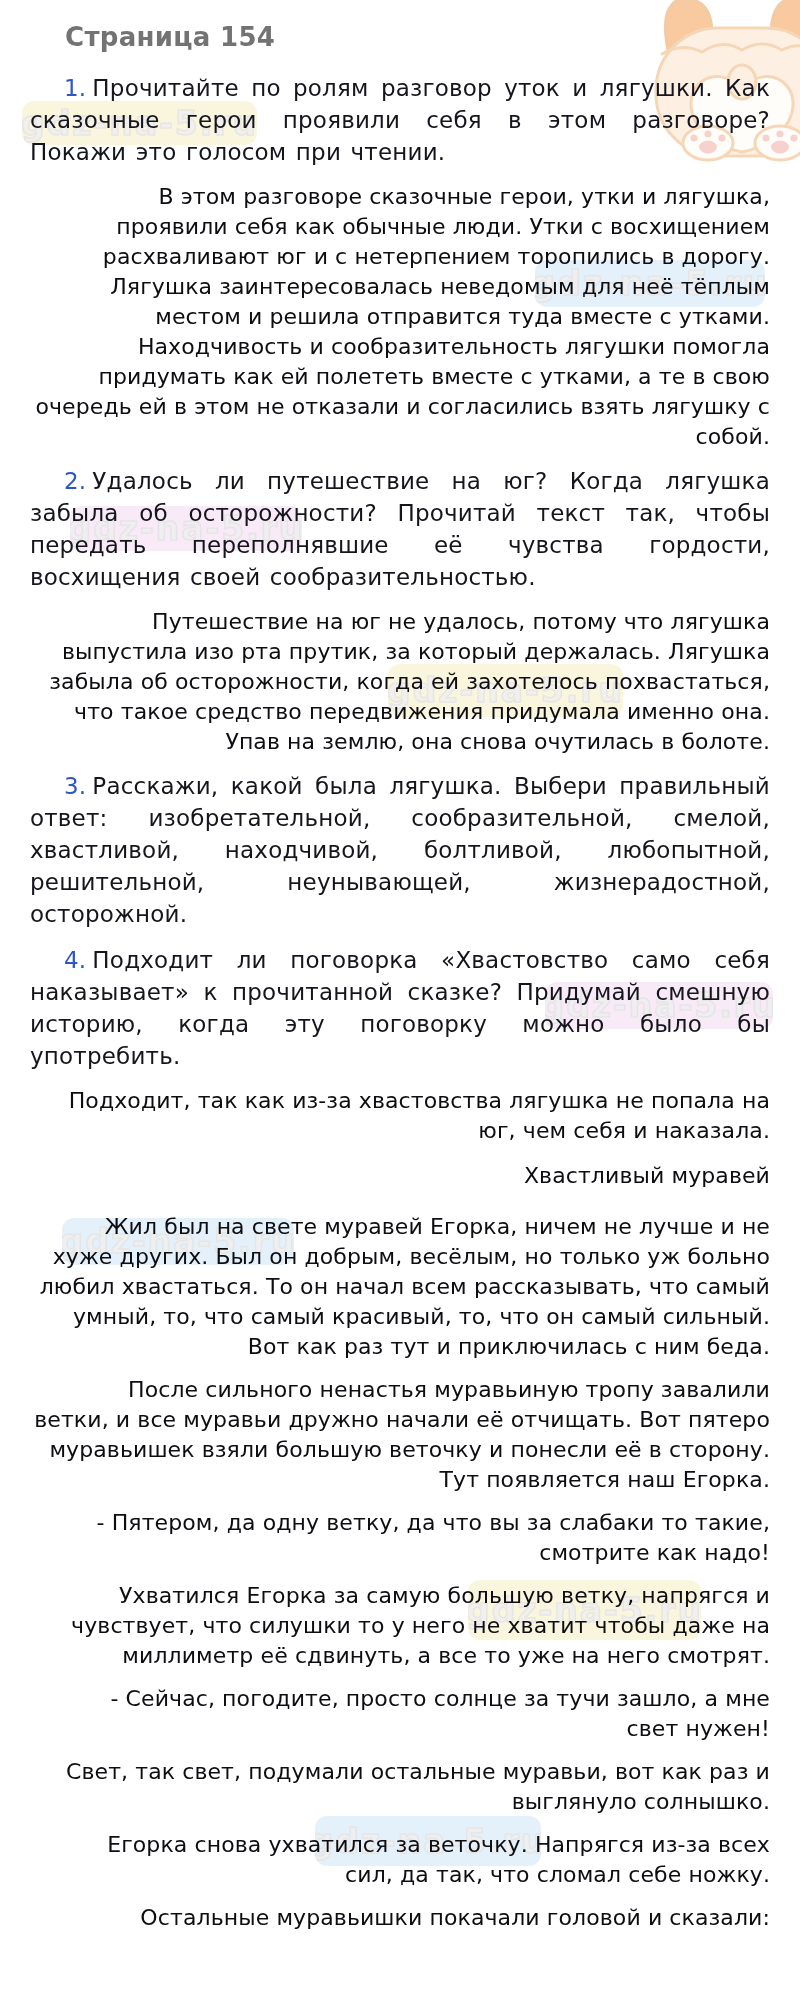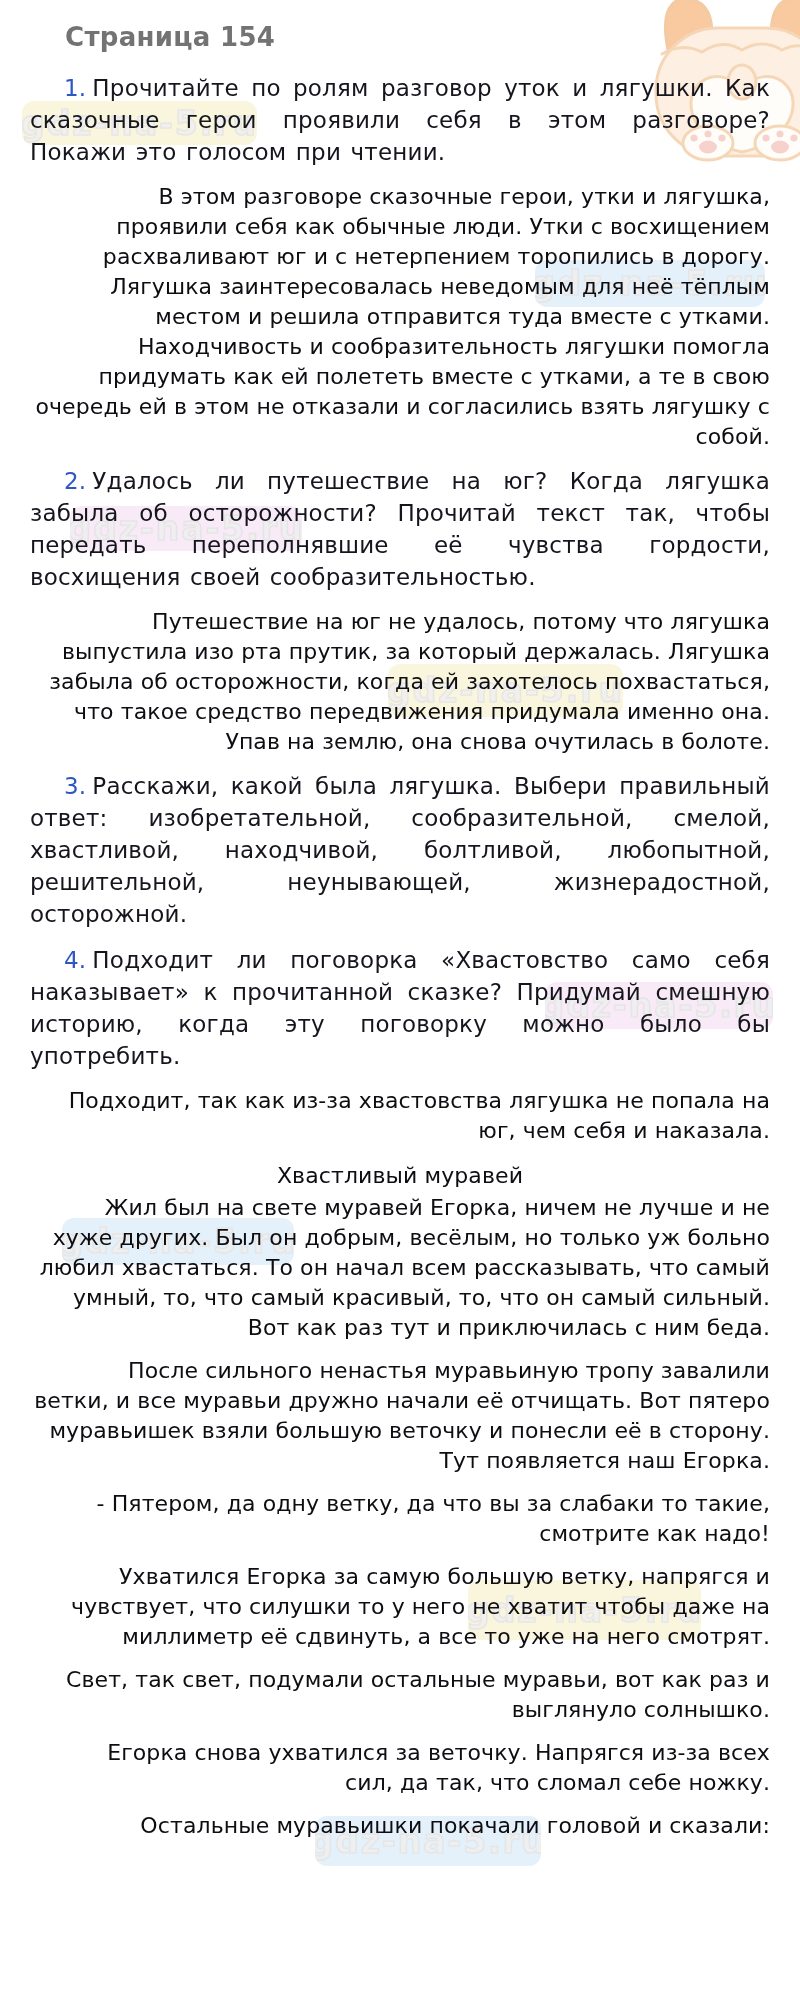--- a/index.html
+++ b/index.html
@@ -82,23 +82,23 @@
   .question .qnum { color: #2e56c5; padding-right: 6px; }
   .answer {
     font-size: 22px;
     line-height: 30px;
     text-indent: 32px;
     letter-spacing: 0.1px;
     margin-bottom: 13px;
     text-align: right;
   }
   .center-line {
-    text-align: center;
+    text-align: right;
     text-indent: 0;
-    margin: 15px 0 2px 0;
+    margin: 15px 0 21px 0;
   }
 </style>
 </head>
 <body>
 
 <svg class="corgi" viewBox="0 0 220 172" aria-hidden="true">
 
   <path d="M46 58 C38 18 50 5 67 7 C88 10 93 32 88 54 Z" fill="#f9c9a0" stroke="#f2cba3" stroke-width="3" stroke-linejoin="round"></path>
   <path d="M150 52 C146 16 160 4 177 7 C198 11 202 28 194 56 Z" fill="#f9c9a0" stroke="#f2cba3" stroke-width="3" stroke-linejoin="round"></path>
 
@@ -149,17 +149,18 @@
   <p class="question"><span class="qnum">4.</span><span>Подходит ли поговорка «Хвастовство само себя наказывает» к прочитанной сказке? Придумай смешную историю, когда эту поговорку можно было бы употребить.</span></p>
 
   <p class="answer">Подходит, так как из-за хвастовства лягушка не попала на юг, чем себя и наказала.</p>
 
   <p class="answer center-line">Хвастливый муравей</p>
 
   <p class="answer">Жил был на свете муравей Егорка, ничем не лучше и не хуже других. Был он добрым, весёлым, но только уж больно любил хвастаться. То он начал всем рассказывать, что самый умный, то, что самый красивый, то, что он самый сильный. Вот как раз тут и приключилась с ним беда.</p>
   <p class="answer">После сильного ненастья муравьиную тропу завалили ветки, и все муравьи дружно начали её отчищать. Вот пятеро муравьишек взяли большую веточку и понесли её в сторону. Тут появляется наш Егорка.</p>
   <p class="answer">- Пятером, да одну ветку, да что вы за слабаки то такие, смотрите как надо!</p>
   <p class="answer">Ухватился Егорка за самую большую ветку, напрягся и чувствует, что силушки то у него не хватит чтобы даже на миллиметр её сдвинуть, а все то уже на него смотрят.</p>
+  <p class="answer">- Сейчас, погодите, просто солнце за тучи зашло, а мне свет нужен!</p>
   <p class="answer">Свет, так свет, подумали остальные муравьи, вот как раз и выглянуло солнышко.</p>
   <p class="answer">Егорка снова ухватился за веточку. Напрягся из-за всех сил, да так, что сломал себе ножку.</p>
   <p class="answer">Остальные муравьишки покачали головой и сказали:</p>
 
 </div>
 
 </body></html>

